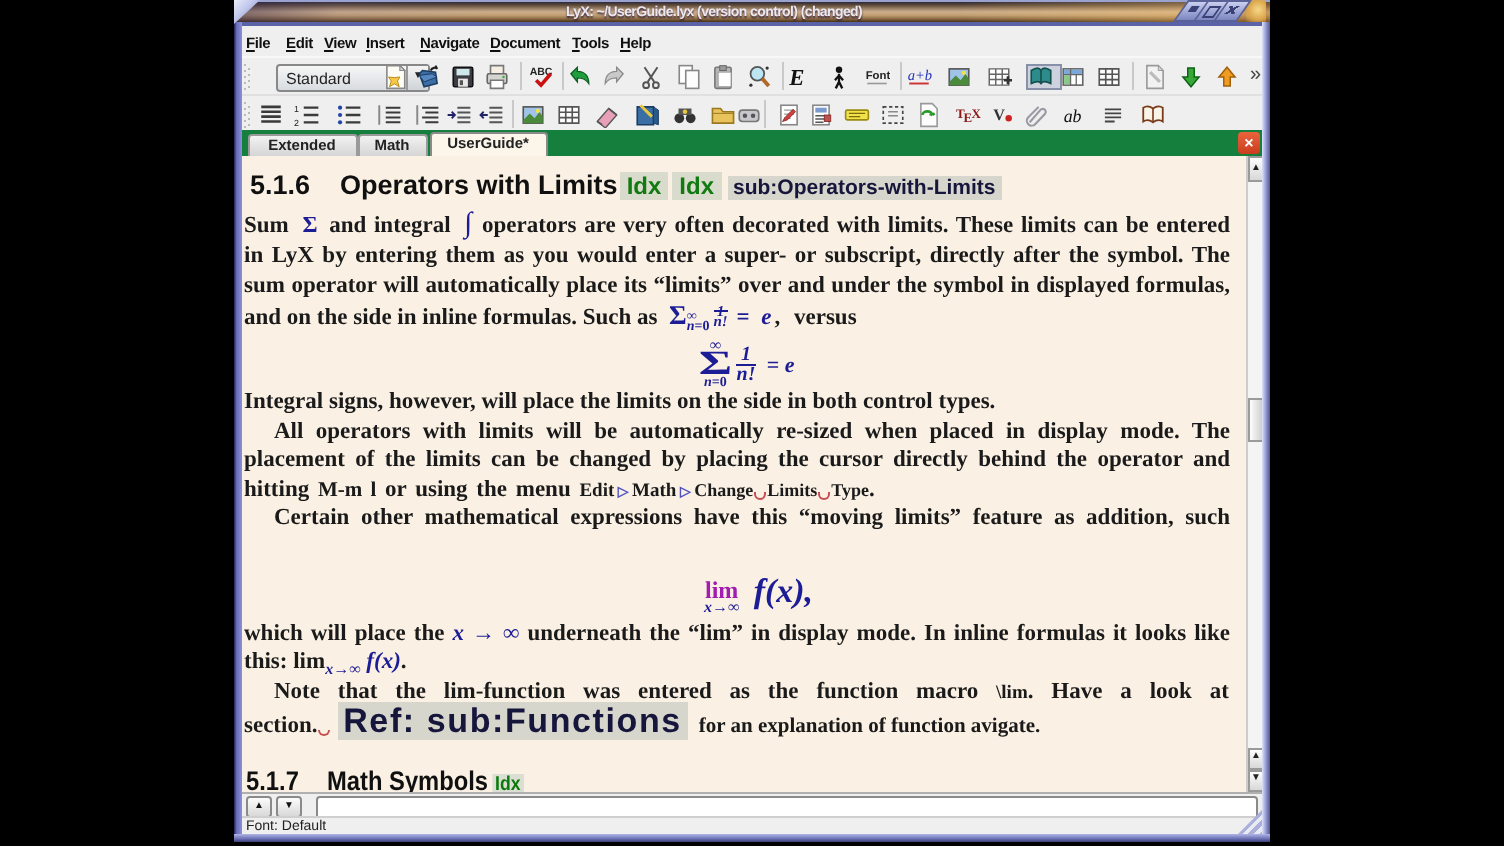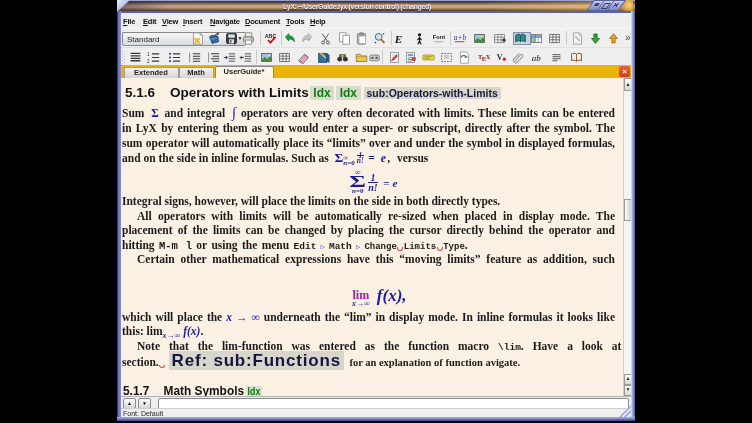--- a/index.html
+++ b/index.html
@@ -30,37 +30,37 @@
 
 #chrome{position:absolute;left:4px;top:13px;right:4px;height:49px;background:#8b5cf6;}
 #menubar{position:absolute;left:0;top:0;right:0;height:15px;background:#efefef;font-size:7.5px;font-weight:bold;letter-spacing:-0.2px;color:#101010;}
 .mi{position:absolute;top:4px;white-space:nowrap;}
 .mi u{text-decoration:underline;}
 #tb1{position:absolute;left:0;top:15px;right:0;height:19px;background:#efefef;border-top:1px solid #f8f8f8;}
 .handle{position:absolute;left:1px;top:3px;width:3px;height:13px;background:repeating-linear-gradient(to bottom,#bbb 0,#bbb 1px,transparent 1px,transparent 3px),repeating-linear-gradient(to bottom,#bbb 0,#bbb 1px,transparent 1px,transparent 3px);background-size:1px 100%,1px 100%;background-position:0 0,2px 1.5px;background-repeat:no-repeat;}
 #tb2{position:absolute;left:0;top:34px;right:0;height:19px;background:#efefef;border-top:1px solid #e0e0e0;}
 .icon{position:absolute;top:3px;width:13px;height:13px;}
 .sep{position:absolute;top:2px;width:1px;height:14px;background:#c9c9c9;}
-#combo{position:absolute;left:1px;top:3px;width:75px;height:12px;background:linear-gradient(#f6f6f6,#d8dce0);border:1px solid #888;border-radius:2px;font-size:8px;color:#222;padding-left:47px;}
+#combo{position:absolute;left:17px;top:3px;width:75px;height:12px;background:linear-gradient(#f6f6f6,#d8dce0);border:1px solid #888;border-radius:2px;font-size:8px;color:#222;}
 #combo span{position:absolute;left:4px;top:1.5px;}
 #combo .cbtn{position:absolute;right:0;top:0;width:10px;height:12px;border-left:1px solid #9a9a9a;background:linear-gradient(#f4f4f4,#cfd3d7);font-size:5px;text-align:center;line-height:11px;color:#222;}
 
-#tabbar{position:absolute;left:4px;top:65px;right:4px;height:13px;background:#eab308;border-bottom:1px solid #b8b8b8;padding-left:16px;}
+#tabbar{position:absolute;left:4px;top:65px;right:4px;height:13px;background:#15803d;border-bottom:1px solid #b8b8b8;padding-left:16px;}
 .tab{position:absolute;top:2px;height:10px;background:linear-gradient(#f2f2f2,#d5d5d5);border:1px solid #9a9a9a;border-bottom:none;border-radius:2px 2px 0 0;font-size:7.5px;font-weight:bold;color:#222;text-align:center;line-height:10px;}
 .tab.active{background:#fbf5ea;height:11px;top:1px;z-index:2;border-color:#8a8a8a;}
 #tabclose{position:absolute;right:1px;top:1px;width:11px;height:11px;background:linear-gradient(#e8643c,#cc3d1e);border-radius:2px;color:#fff;font-size:8px;font-weight:bold;text-align:center;line-height:11px;}
 
 #doc{position:absolute;left:4px;top:78px;width:502px;height:318px;background:#faf1e4;overflow:hidden;}
 #docinner{position:absolute;left:1px;top:0;width:494px;height:318px;
  font-family:"Liberation Serif",serif;font-weight:bold;font-size:11.5px;color:#1a1a1a;}
 .ln{position:absolute;left:0;width:493px;white-space:nowrap;line-height:13px;}
 .mb{color:#1c1c96;}
 .idx{font-family:"Liberation Sans",sans-serif;font-weight:bold;font-size:8.5px;color:#0b7a0b;background:#dbded2;padding:0 2px;}
 .lbl{font-family:"Liberation Sans",sans-serif;font-weight:bold;font-size:10.5px;color:#16163c;background:#d6d6cc;padding:0 3px;}
-.sans{font-family:Liberation Mono, monospace;font-weight:bold;font-size:9.5px;}
+.sans{font-family:Liberation Serif, serif;font-weight:bold;font-size:9.5px;}
 .tie{display:inline-block;width:4px;height:2.5px;border:1px solid #c85050;border-top:none;border-radius:0 0 3px 3px;margin:0 0.5px;vertical-align:-2px;}
 h1.h{position:absolute;left:3px;margin:0;font-family:"Liberation Sans",sans-serif;font-weight:bold;font-size:13.5px;color:#101010;white-space:nowrap;transform:scaleX(1);transform-origin:left top;}
 .idxh{font-family:"Liberation Sans",sans-serif;font-weight:bold;font-size:12px;color:#117a11;background:#d9dccc;padding:0 3.5px;}
 
 #vsb{position:absolute;left:506px;top:78px;width:8px;height:318px;background:#f4f4f4;border-left:1px solid #cccccc;}
 .sbtn{position:absolute;left:0;width:8px;height:11px;background:linear-gradient(#fdfdfd,#d8d8d8);border:1px solid #9a9a9a;box-sizing:border-box;font-size:5px;text-align:center;color:#222;}
 #vthumb{position:absolute;left:0;top:121px;width:8px;height:22px;background:linear-gradient(90deg,#fdfdfd,#cfcfcf);border:1px solid #9a9a9a;box-sizing:border-box;}
 
 #botbar{position:absolute;left:4px;right:4px;top:396px;height:13px;background:#efefef;border-top:1px solid #b0b0b0;}
 .minibtn{position:absolute;top:1px;width:13px;height:11px;background:linear-gradient(#fcfcfc,#d8d8d8);border:1px solid #8a8a8a;box-sizing:border-box;border-radius:2px;font-size:5px;text-align:center;line-height:9px;color:#111;}
@@ -344,21 +344,21 @@
         <span style="display:block;font-size:8px;line-height:5px;">∞</span>
         <span style="display:block;font-size:17px;line-height:13px;transform:scaleX(1.5);">Σ</span>
         <span style="display:block;font-size:7px;line-height:7px;"><i>n</i>=0</span>
       </span>
       <span style="display:inline-block;text-align:center;vertical-align:middle;margin-left:2px;font-style:italic;">
         <span style="display:block;font-size:10px;line-height:9px;border-bottom:1px solid #1c1c96;padding:0 1px;">1</span>
         <span style="display:block;font-size:10px;line-height:9px;">n!</span>
       </span>
       <span style="display:inline-block;vertical-align:middle;font-size:11px;">&nbsp;= <i>e</i></span>
     </div>
-    <div class="ln" style="top:116.5px;">Integral signs, however, will place the limits on the side in both directly types.</div>
+    <div class="ln" style="top:116.5px;">Integral signs, however, will place the limits on the side in both control types.</div>
     <div class="ln j" style="top: 131.5px; width: 493px; word-spacing: 3.33293px;"><span style="display:inline-block;width:15px;"></span>All operators with limits will be automatically re-sized when placed in display mode. The</div>
     <div class="ln j" style="top: 146px; width: 493px; word-spacing: 2.30625px;">placement of the limits can be changed by placing the cursor directly behind the operator and</div>
     <div class="ln" style="top:160.5px;"><span style="word-spacing:1.5px;">hitting <span class="sans" style="font-size:10.5px;">M-m l</span> or using the menu </span><span class="sans">Edit<span style="color:#5050c0;font-size:7px;"> ▷ </span>Math<span style="color:#5050c0;font-size:7px;"> ▷ </span></span><span class="sans" style="font-size:9px;">Change<span class="tie"></span>Limits<span class="tie"></span>Type</span>.</div>
     <div class="ln j" style="top: 175px; width: 493px; word-spacing: 2.91335px;"><span style="display:inline-block;width:15px;"></span>Certain other mathematical expressions have this “moving limits” feature as addition, such</div>
     <div class="eq2" style="position:absolute;top:212px;left:230px;">
       <span style="display:inline-block;text-align:center;vertical-align:top;">
         <span style="display:block;font-size:12px;line-height:10px;color:#a21caf;">lim</span>
         <span style="display:block;font-size:8px;line-height:7px;color:#1c1c96;"><i>x</i>→∞</span>
       </span>
       <span style="display:inline-block;vertical-align:top;color:#1c1c96;font-style:italic;font-size:17px;line-height:11px;">&nbsp;f(x),</span>

